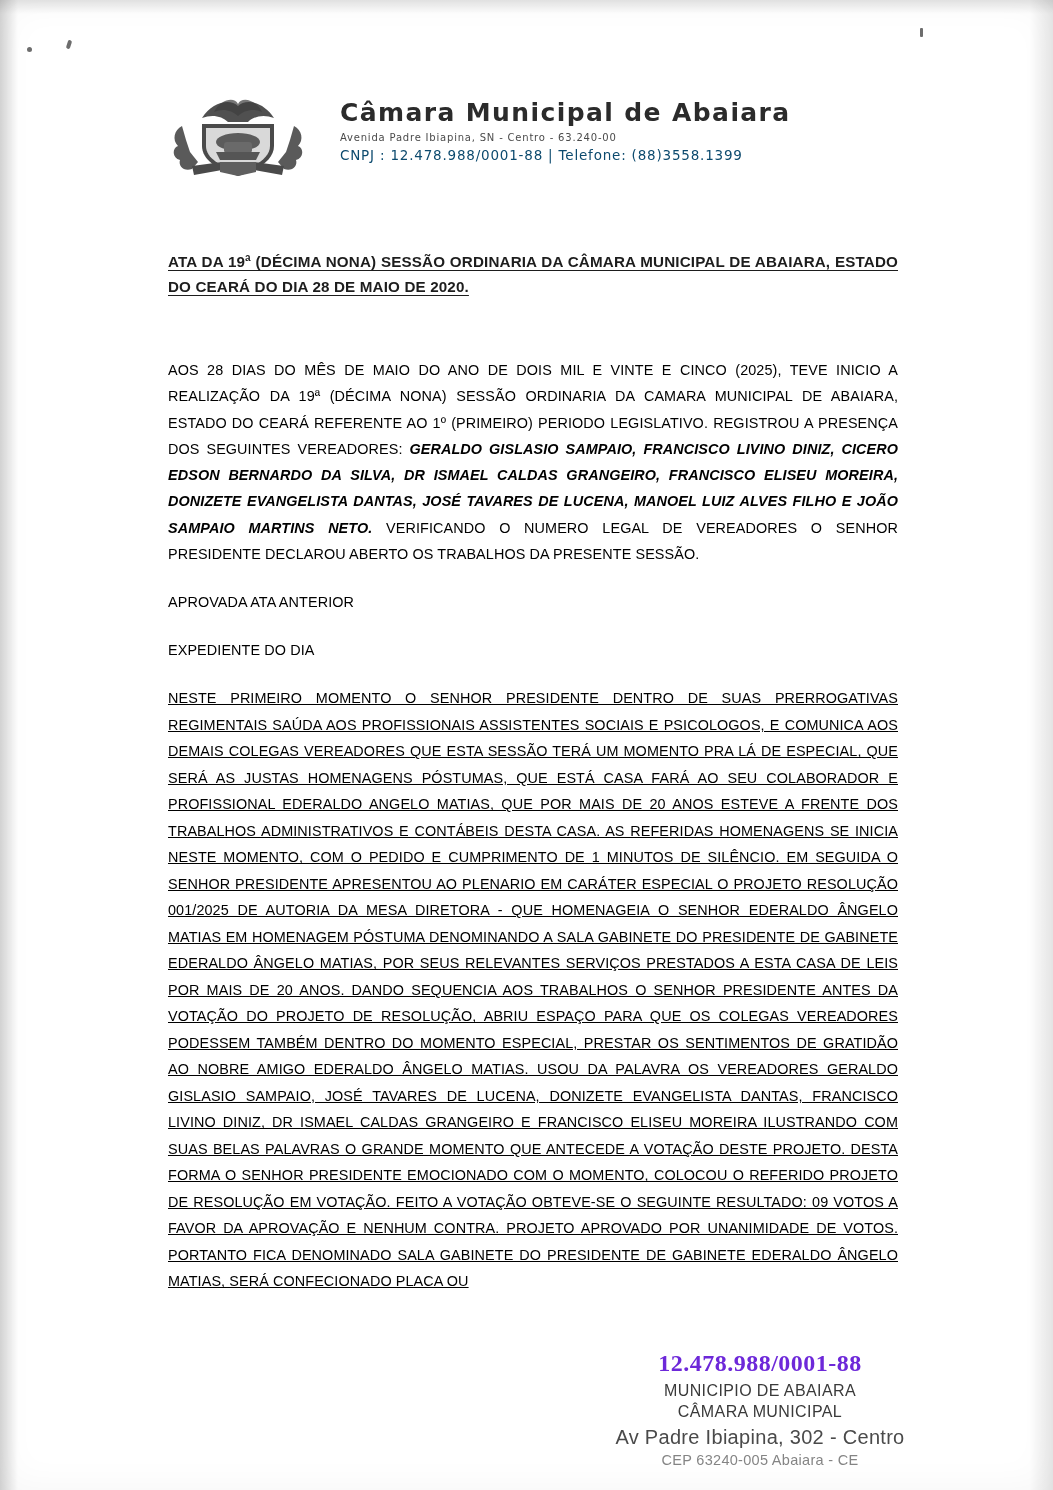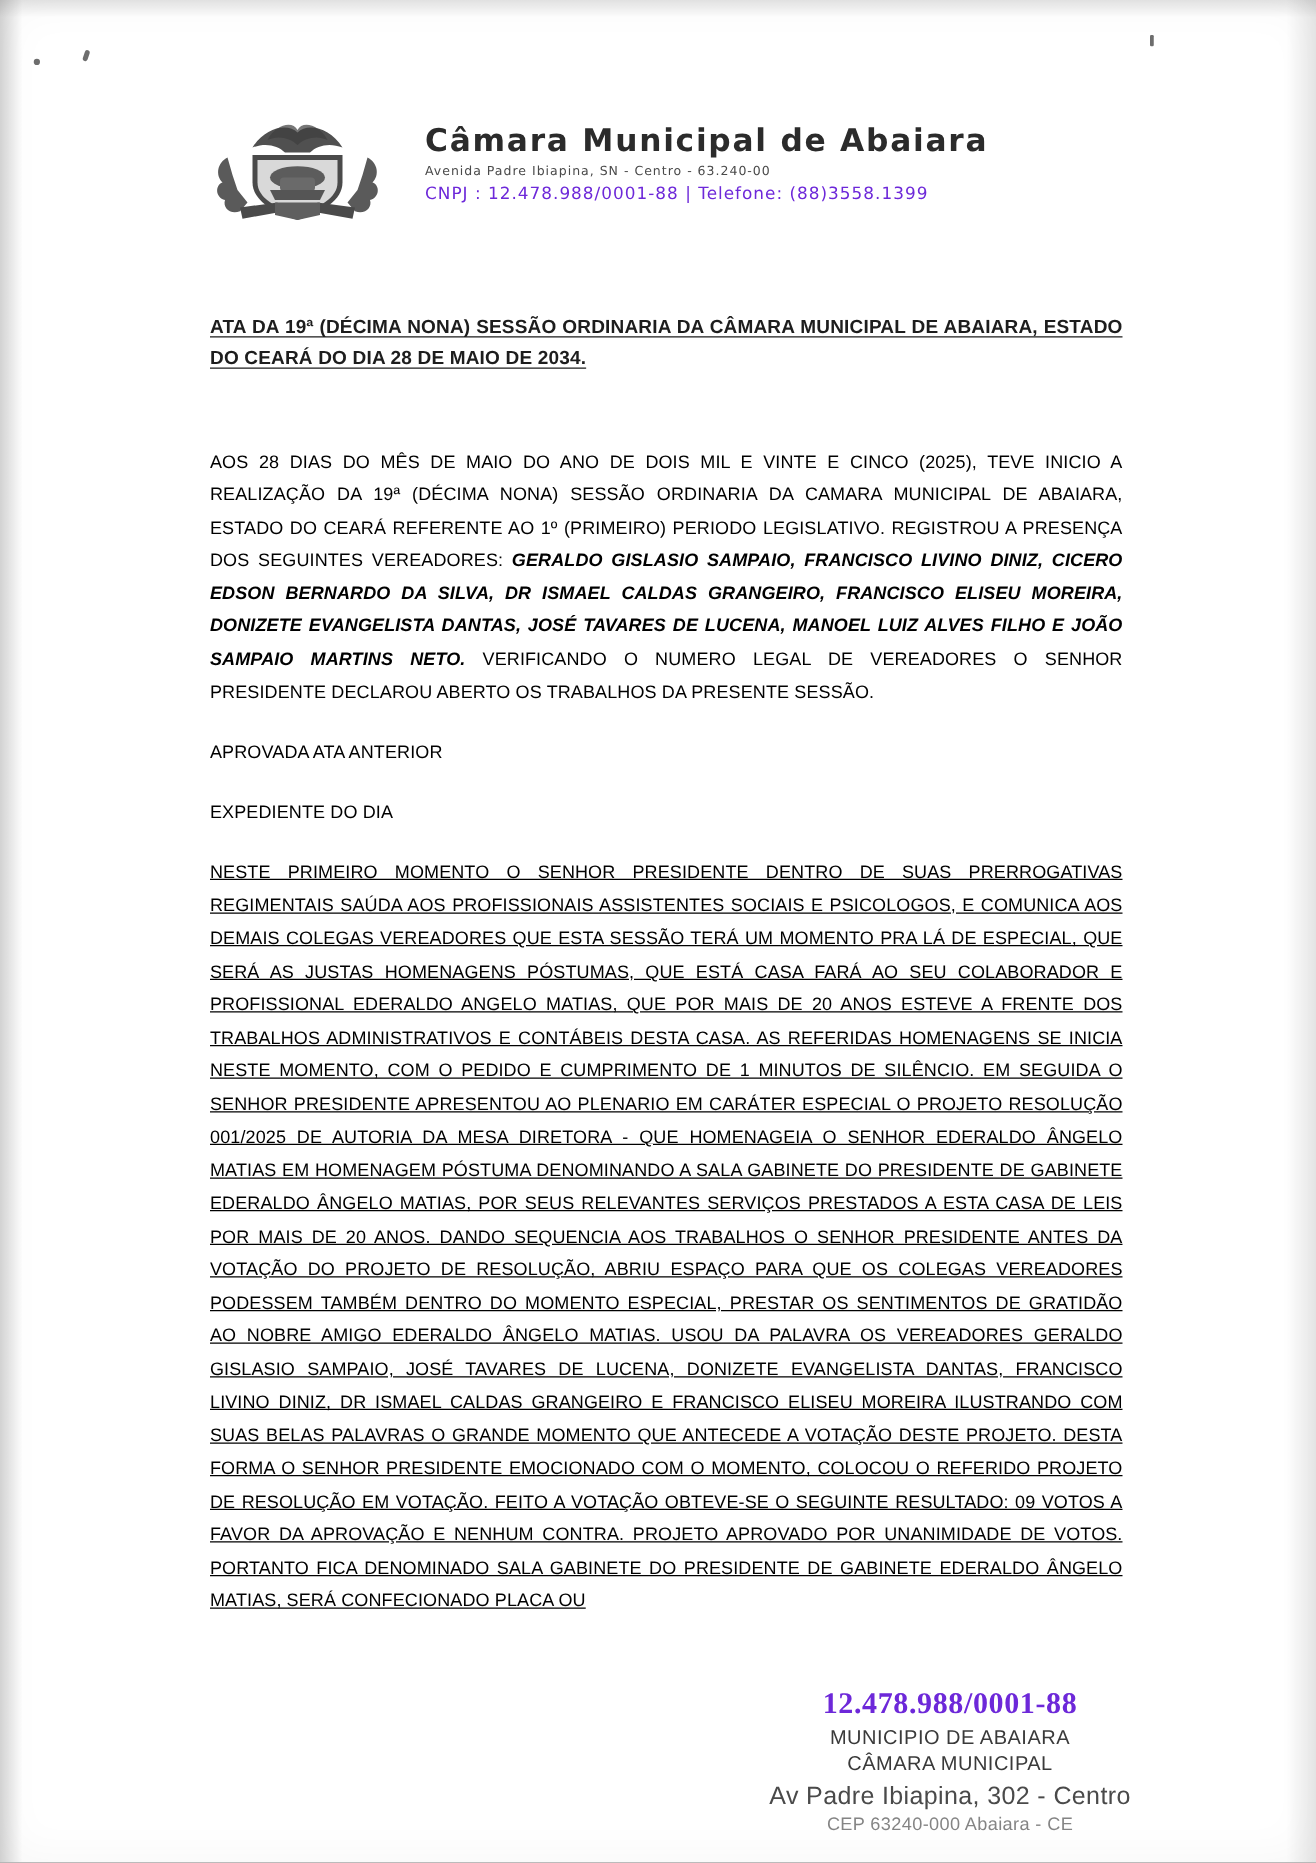--- a/index.html
+++ b/index.html
@@ -82,21 +82,21 @@
     font-size: 10px;
     letter-spacing: 0.8px;
     color: #4a4a4a;
     margin-top: 5px;
     white-space: nowrap;
   }
   .org-line2 {
     font-family: "DejaVu Sans", sans-serif;
     font-size: 13.5px;
     letter-spacing: 0.8px;
-    color: #6d28d9;
+    color: #0c4a6e;
     margin-top: 4px;
     white-space: nowrap;
   }
 
   
   .doc-body {
     position: absolute;
     left: 168px;
     top: 250px;
     width: 730px;
@@ -213,34 +213,34 @@
 
     <div class="header-text">
       <div class="org-name">Câmara Municipal de Abaiara</div>
       <div class="org-line">Avenida Padre Ibiapina, SN - Centro - 63.240-00</div>
       <div class="org-line2">CNPJ : 12.478.988/0001-88 | Telefone: (88)3558.1399</div>
     </div>
   </div>
 
   <div class="doc-body">
 
-    <div class="doc-title">ATA DA 19ª (DÉCIMA NONA) SESSÃO ORDINARIA DA CÂMARA MUNICIPAL DE ABAIARA, ESTADO DO CEARÁ DO DIA 28 DE MAIO DE 2034.</div>
+    <div class="doc-title">ATA DA 19ª (DÉCIMA NONA) SESSÃO ORDINARIA DA CÂMARA MUNICIPAL DE ABAIARA, ESTADO DO CEARÁ DO DIA 28 DE MAIO DE 2020.</div>
 
     <div class="para para-intro">
       <span>AOS 28 DIAS DO MÊS DE MAIO DO ANO DE DOIS MIL E VINTE E CINCO (2025), TEVE INICIO A REALIZAÇÃO DA 19ª (DÉCIMA NONA) SESSÃO ORDINARIA DA CAMARA MUNICIPAL DE ABAIARA, ESTADO DO CEARÁ REFERENTE AO 1º (PRIMEIRO) PERIODO LEGISLATIVO. REGISTROU A PRESENÇA DOS SEGUINTES VEREADORES: </span><span class="names">GERALDO GISLASIO SAMPAIO, FRANCISCO LIVINO DINIZ, CICERO EDSON BERNARDO DA SILVA, DR ISMAEL CALDAS GRANGEIRO, FRANCISCO ELISEU MOREIRA, DONIZETE EVANGELISTA DANTAS, JOSÉ TAVARES DE LUCENA, MANOEL LUIZ ALVES FILHO E JOÃO SAMPAIO MARTINS NETO.</span><span> VERIFICANDO O NUMERO LEGAL DE VEREADORES O SENHOR PRESIDENTE DECLAROU ABERTO OS TRABALHOS DA PRESENTE SESSÃO.</span>
     </div>
 
     <div class="para para-tight">APROVADA ATA ANTERIOR</div>
 
     <div class="para para-tight">EXPEDIENTE DO DIA</div>
 
     <div class="para para-main">NESTE PRIMEIRO MOMENTO O SENHOR PRESIDENTE DENTRO DE SUAS PRERROGATIVAS REGIMENTAIS SAÚDA AOS PROFISSIONAIS ASSISTENTES SOCIAIS E PSICOLOGOS, E COMUNICA AOS DEMAIS COLEGAS VEREADORES QUE ESTA SESSÃO TERÁ UM MOMENTO PRA LÁ DE ESPECIAL, QUE SERÁ AS JUSTAS HOMENAGENS PÓSTUMAS, QUE ESTÁ CASA FARÁ AO SEU COLABORADOR E PROFISSIONAL EDERALDO ANGELO MATIAS, QUE POR MAIS DE 20 ANOS ESTEVE A FRENTE DOS TRABALHOS ADMINISTRATIVOS E CONTÁBEIS DESTA CASA. AS REFERIDAS HOMENAGENS SE INICIA NESTE MOMENTO, COM O PEDIDO E CUMPRIMENTO DE 1 MINUTOS DE SILÊNCIO. EM SEGUIDA O SENHOR PRESIDENTE APRESENTOU AO PLENARIO EM CARÁTER ESPECIAL O PROJETO RESOLUÇÃO 001/2025 DE AUTORIA DA MESA DIRETORA - QUE HOMENAGEIA O SENHOR EDERALDO ÂNGELO MATIAS EM HOMENAGEM PÓSTUMA DENOMINANDO A SALA GABINETE DO PRESIDENTE DE GABINETE EDERALDO ÂNGELO MATIAS, POR SEUS RELEVANTES SERVIÇOS PRESTADOS A ESTA CASA DE LEIS POR MAIS DE 20 ANOS. DANDO SEQUENCIA AOS TRABALHOS O SENHOR PRESIDENTE ANTES DA VOTAÇÃO DO PROJETO DE RESOLUÇÃO, ABRIU ESPAÇO PARA QUE OS COLEGAS VEREADORES PODESSEM TAMBÉM DENTRO DO MOMENTO ESPECIAL, PRESTAR OS SENTIMENTOS DE GRATIDÃO AO NOBRE AMIGO EDERALDO ÂNGELO MATIAS. USOU DA PALAVRA OS VEREADORES GERALDO GISLASIO SAMPAIO, JOSÉ TAVARES DE LUCENA, DONIZETE EVANGELISTA DANTAS, FRANCISCO LIVINO DINIZ, DR ISMAEL CALDAS GRANGEIRO E FRANCISCO ELISEU MOREIRA ILUSTRANDO COM SUAS BELAS PALAVRAS O GRANDE MOMENTO QUE ANTECEDE A VOTAÇÃO DESTE PROJETO. DESTA FORMA O SENHOR PRESIDENTE EMOCIONADO COM O MOMENTO, COLOCOU O REFERIDO PROJETO DE RESOLUÇÃO EM VOTAÇÃO. FEITO A VOTAÇÃO OBTEVE-SE O SEGUINTE RESULTADO: 09 VOTOS A FAVOR DA APROVAÇÃO E NENHUM CONTRA. PROJETO APROVADO POR UNANIMIDADE DE VOTOS. PORTANTO FICA DENOMINADO SALA GABINETE DO PRESIDENTE DE  GABINETE EDERALDO ÂNGELO MATIAS, SERÁ CONFECIONADO PLACA OU</div>
   </div>
 
   <div class="stamp">
     <div class="stamp-cnpj">12.478.988/0001-88</div>
     <div class="stamp-l1">MUNICIPIO DE ABAIARA</div>
     <div class="stamp-l2">CÂMARA MUNICIPAL</div>
     <div class="stamp-l3">Av Padre Ibiapina, 302 - Centro</div>
-    <div class="stamp-l4 stamp-fade">CEP  63240-000 Abaiara - CE</div>
+    <div class="stamp-l4 stamp-fade">CEP  63240-005 Abaiara - CE</div>
   </div>
 
 </div>
 
 </body></html>

